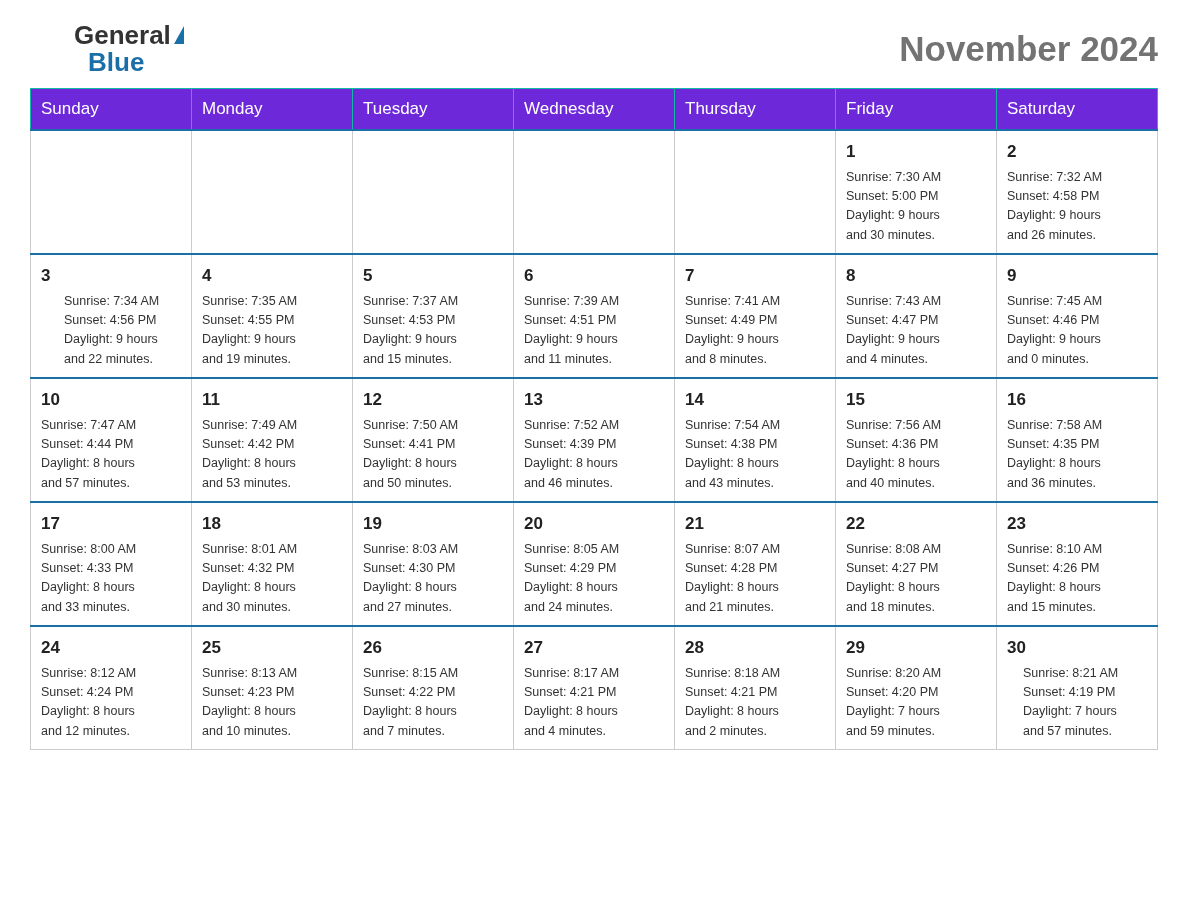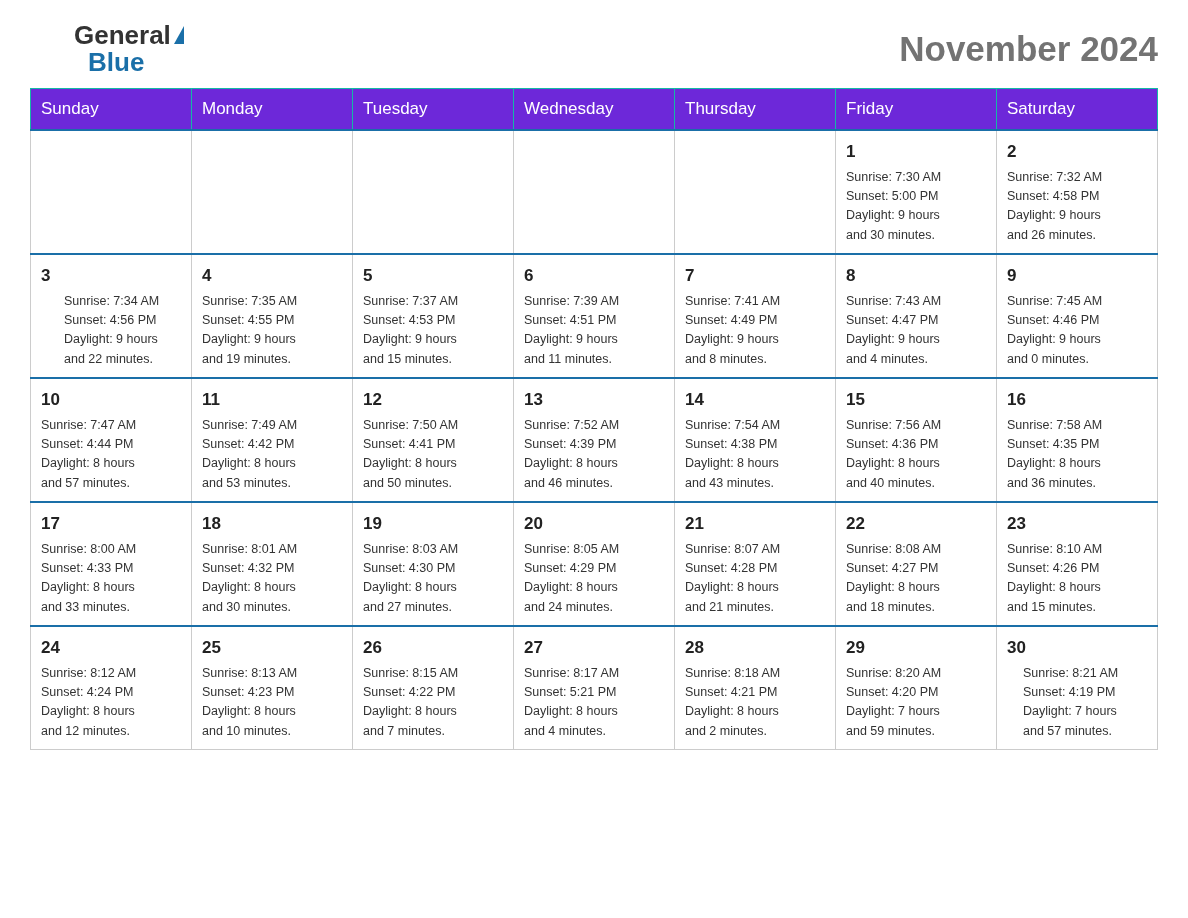--- a/index.html
+++ b/index.html
@@ -330,21 +330,21 @@
         <td>
           <span class="day-number">26</span>
           <div class="day-info" style="white-space: pre-line;">Sunrise: 8:15 AM
 Sunset: 4:22 PM
 Daylight: 8 hours
 and 7 minutes.</div>
         </td>
         <td>
           <span class="day-number">27</span>
           <div class="day-info" style="white-space: pre-line;">Sunrise: 8:17 AM
-Sunset: 5:21 PM
+Sunset: 4:21 PM
 Daylight: 8 hours
 and 4 minutes.</div>
         </td>
         <td>
           <span class="day-number">28</span>
           <div class="day-info" style="white-space: pre-line;">Sunrise: 8:18 AM
 Sunset: 4:21 PM
 Daylight: 8 hours
 and 2 minutes.</div>
         </td>

